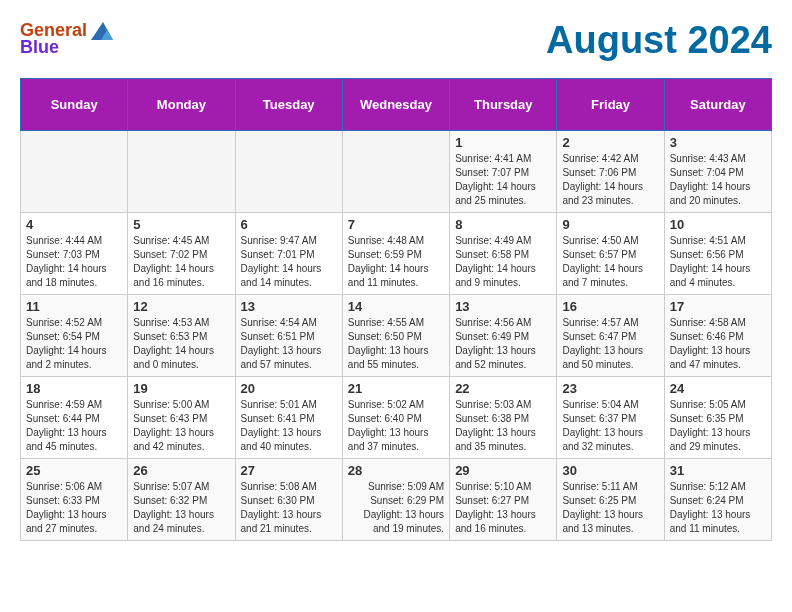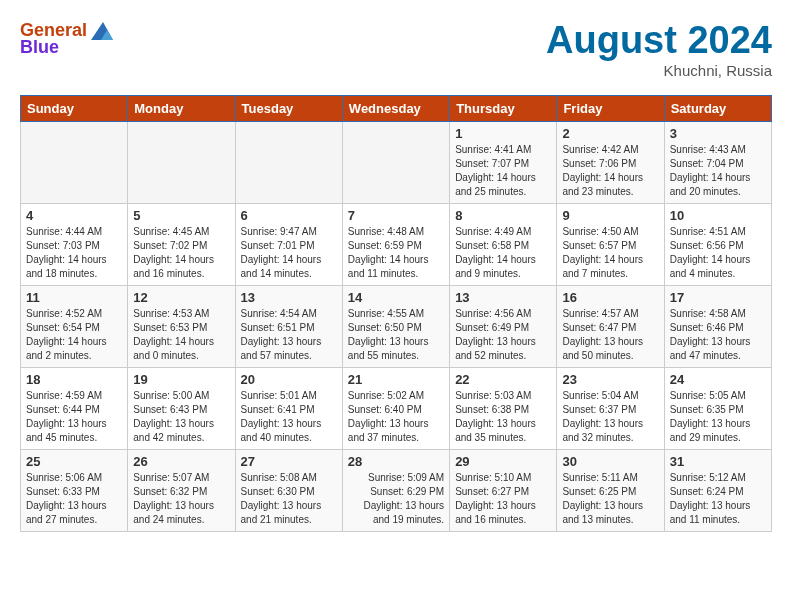--- a/index.html
+++ b/index.html
@@ -42,24 +42,24 @@
     }
     .location {
       font-size: 15px;
       color: #555;
     }
     .calendar {
       width: 100%;
       border-collapse: collapse;
     }
     .calendar th {
-      background: #c2410c;
+      background: #a21caf;
       color: #fff;
-      text-align: left;
-      padding: 5px 6px;
+      text-align: center;
+      padding: 18px 6px;
       font-size: 13px;
       border: 1px solid #2a6db5;
     }
     .calendar td {
       border: 1px solid #ccc;
       vertical-align: top;
       padding: 4px 5px;
       width: calc(100% / 7);
       min-height: 80px;
       background: #fff;
@@ -95,21 +95,20 @@
       <span style="font-size:18px;font-weight:bold;color:#c2410c;">General</span>
       <svg class="logo-icon" viewBox="0 0 22 18" xmlns="http://www.w3.org/2000/svg">
         <polygon points="0,18 12,0 22,18" fill="#2a6db5"></polygon>
         <polygon points="10,18 16,8 22,18" fill="#4a9fd5"></polygon>
       </svg>
     </div>
     <span style="font-size:18px;font-weight:bold;color:#6d28d9;margin-top:-4px;">Blue</span>
   </div>
   <div class="title-area">
     <div class="month-title">August 2024</div>
-    <div class="location">Khuchni, Russia</div>
   </div>
 </div>
 
 <table class="calendar">
   <thead>
     <tr>
     <th>Sunday</th>
         <th>Monday</th>
         <th>Tuesday</th>
         <th>Wednesday</th>

